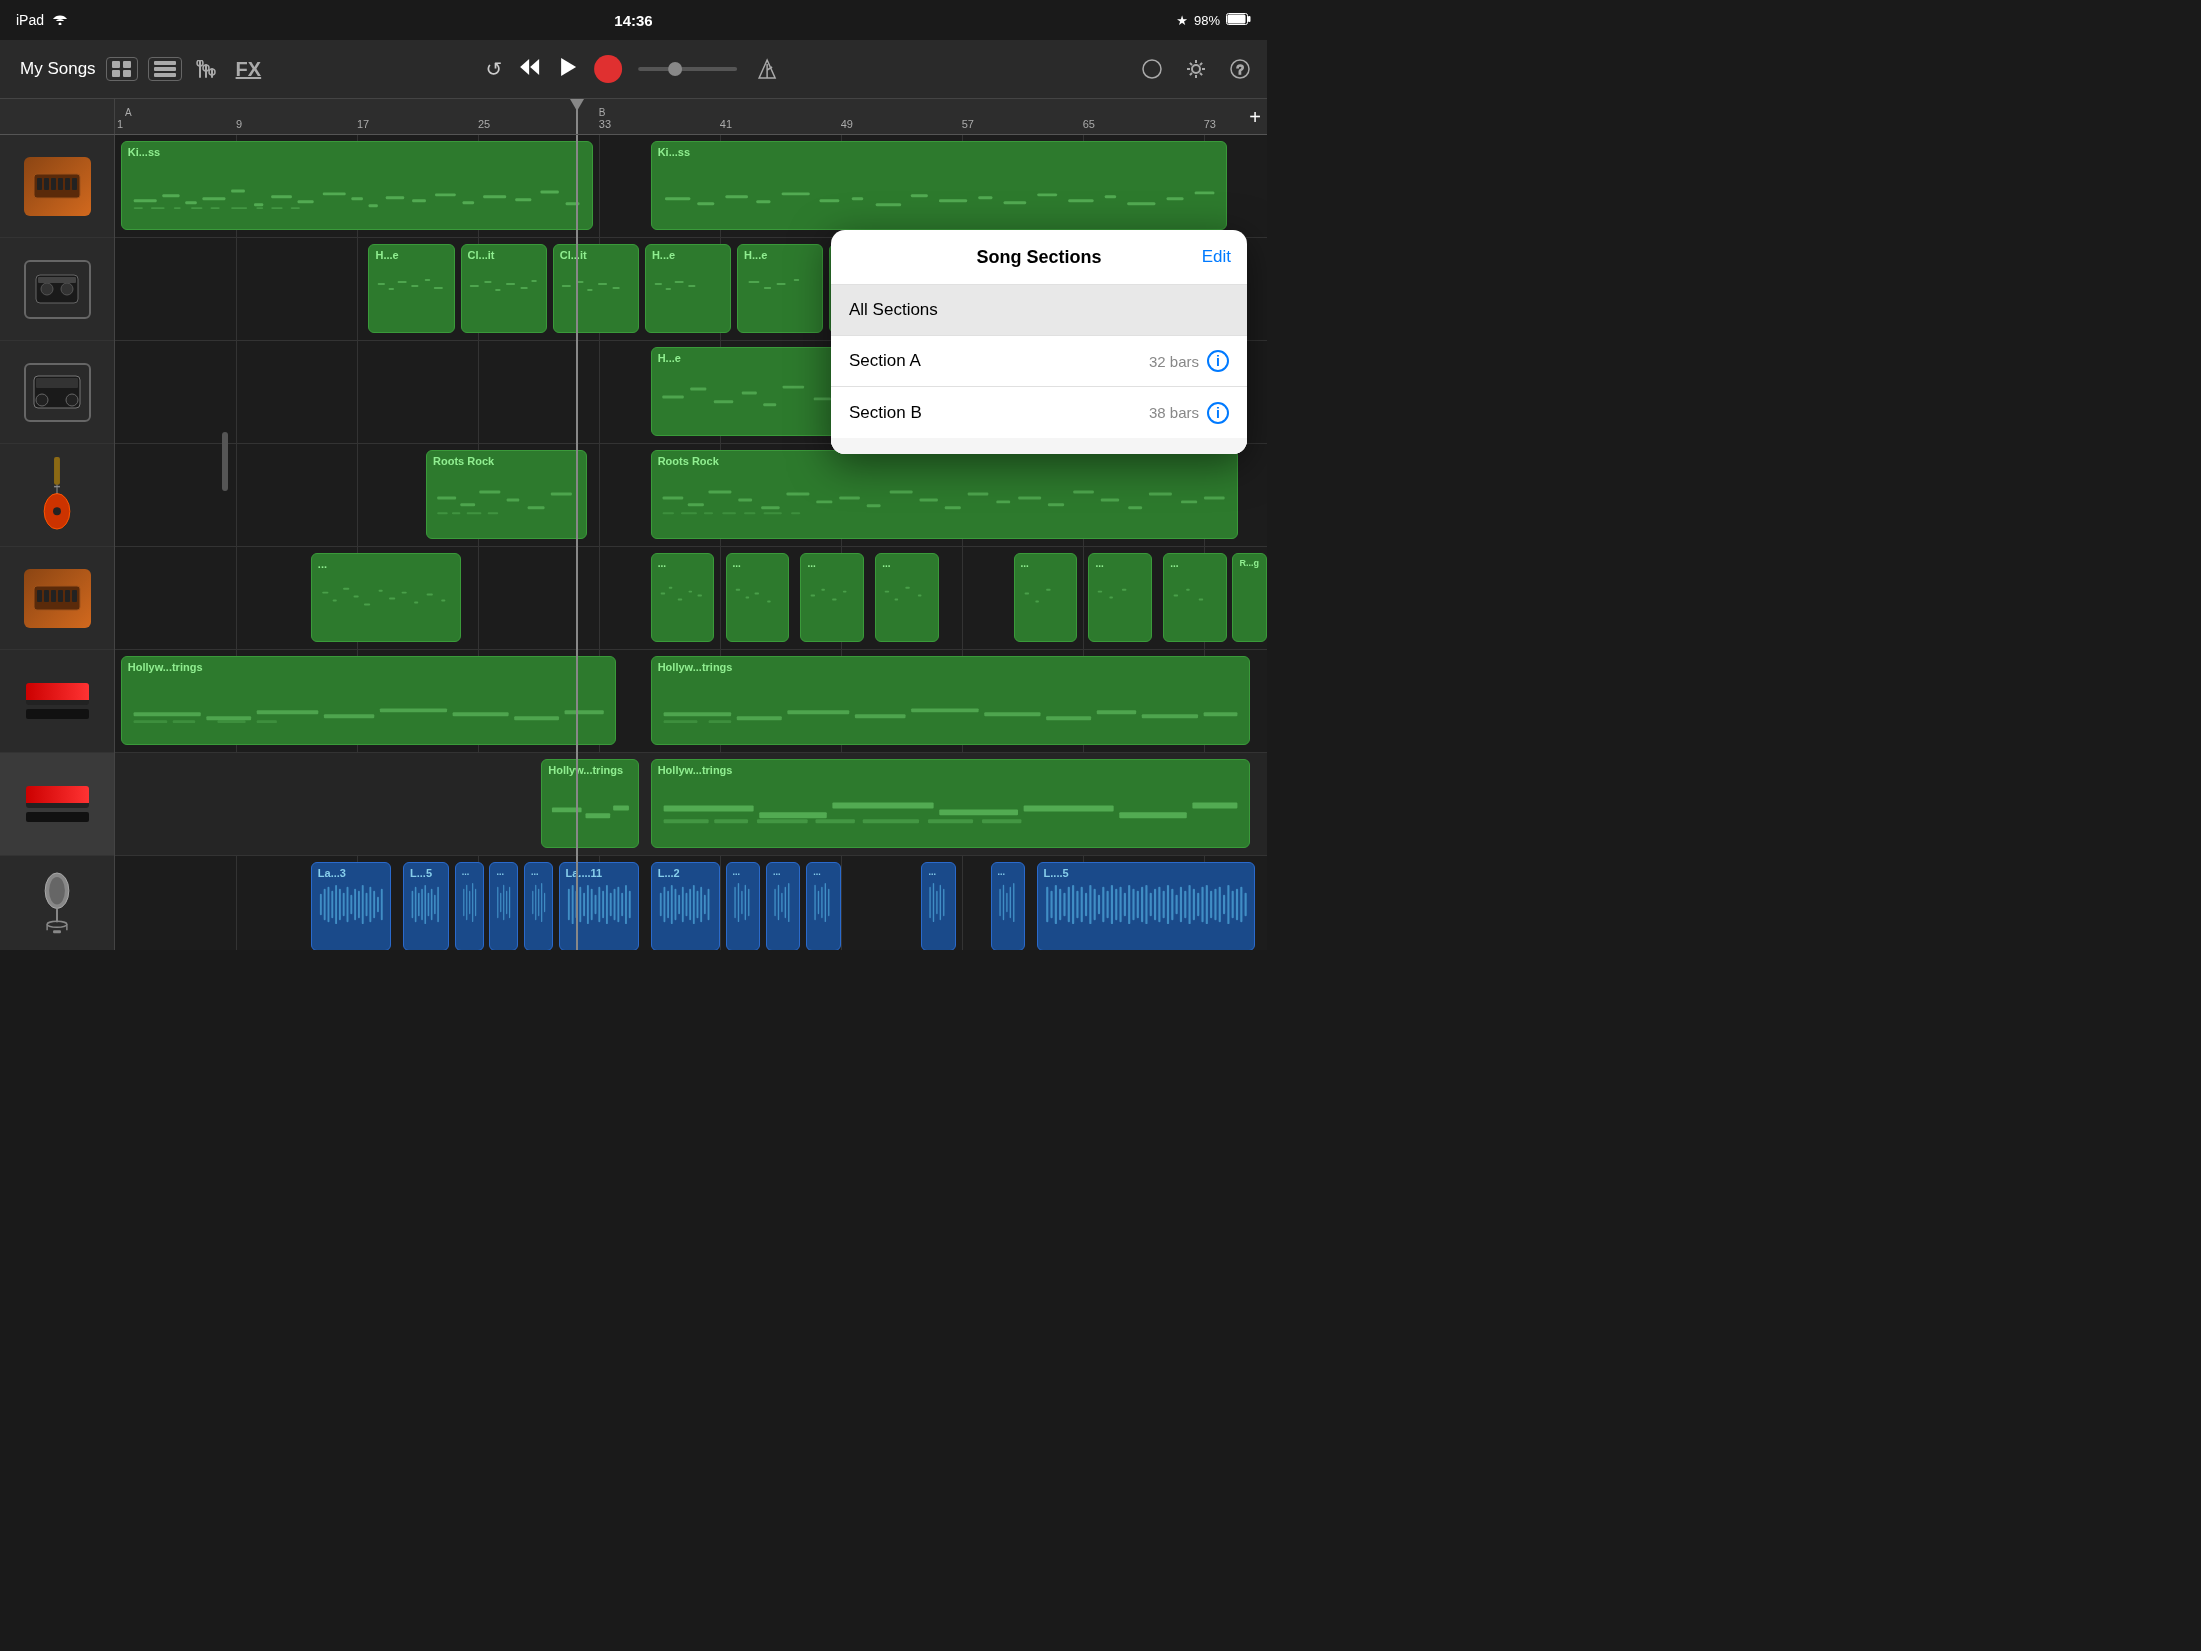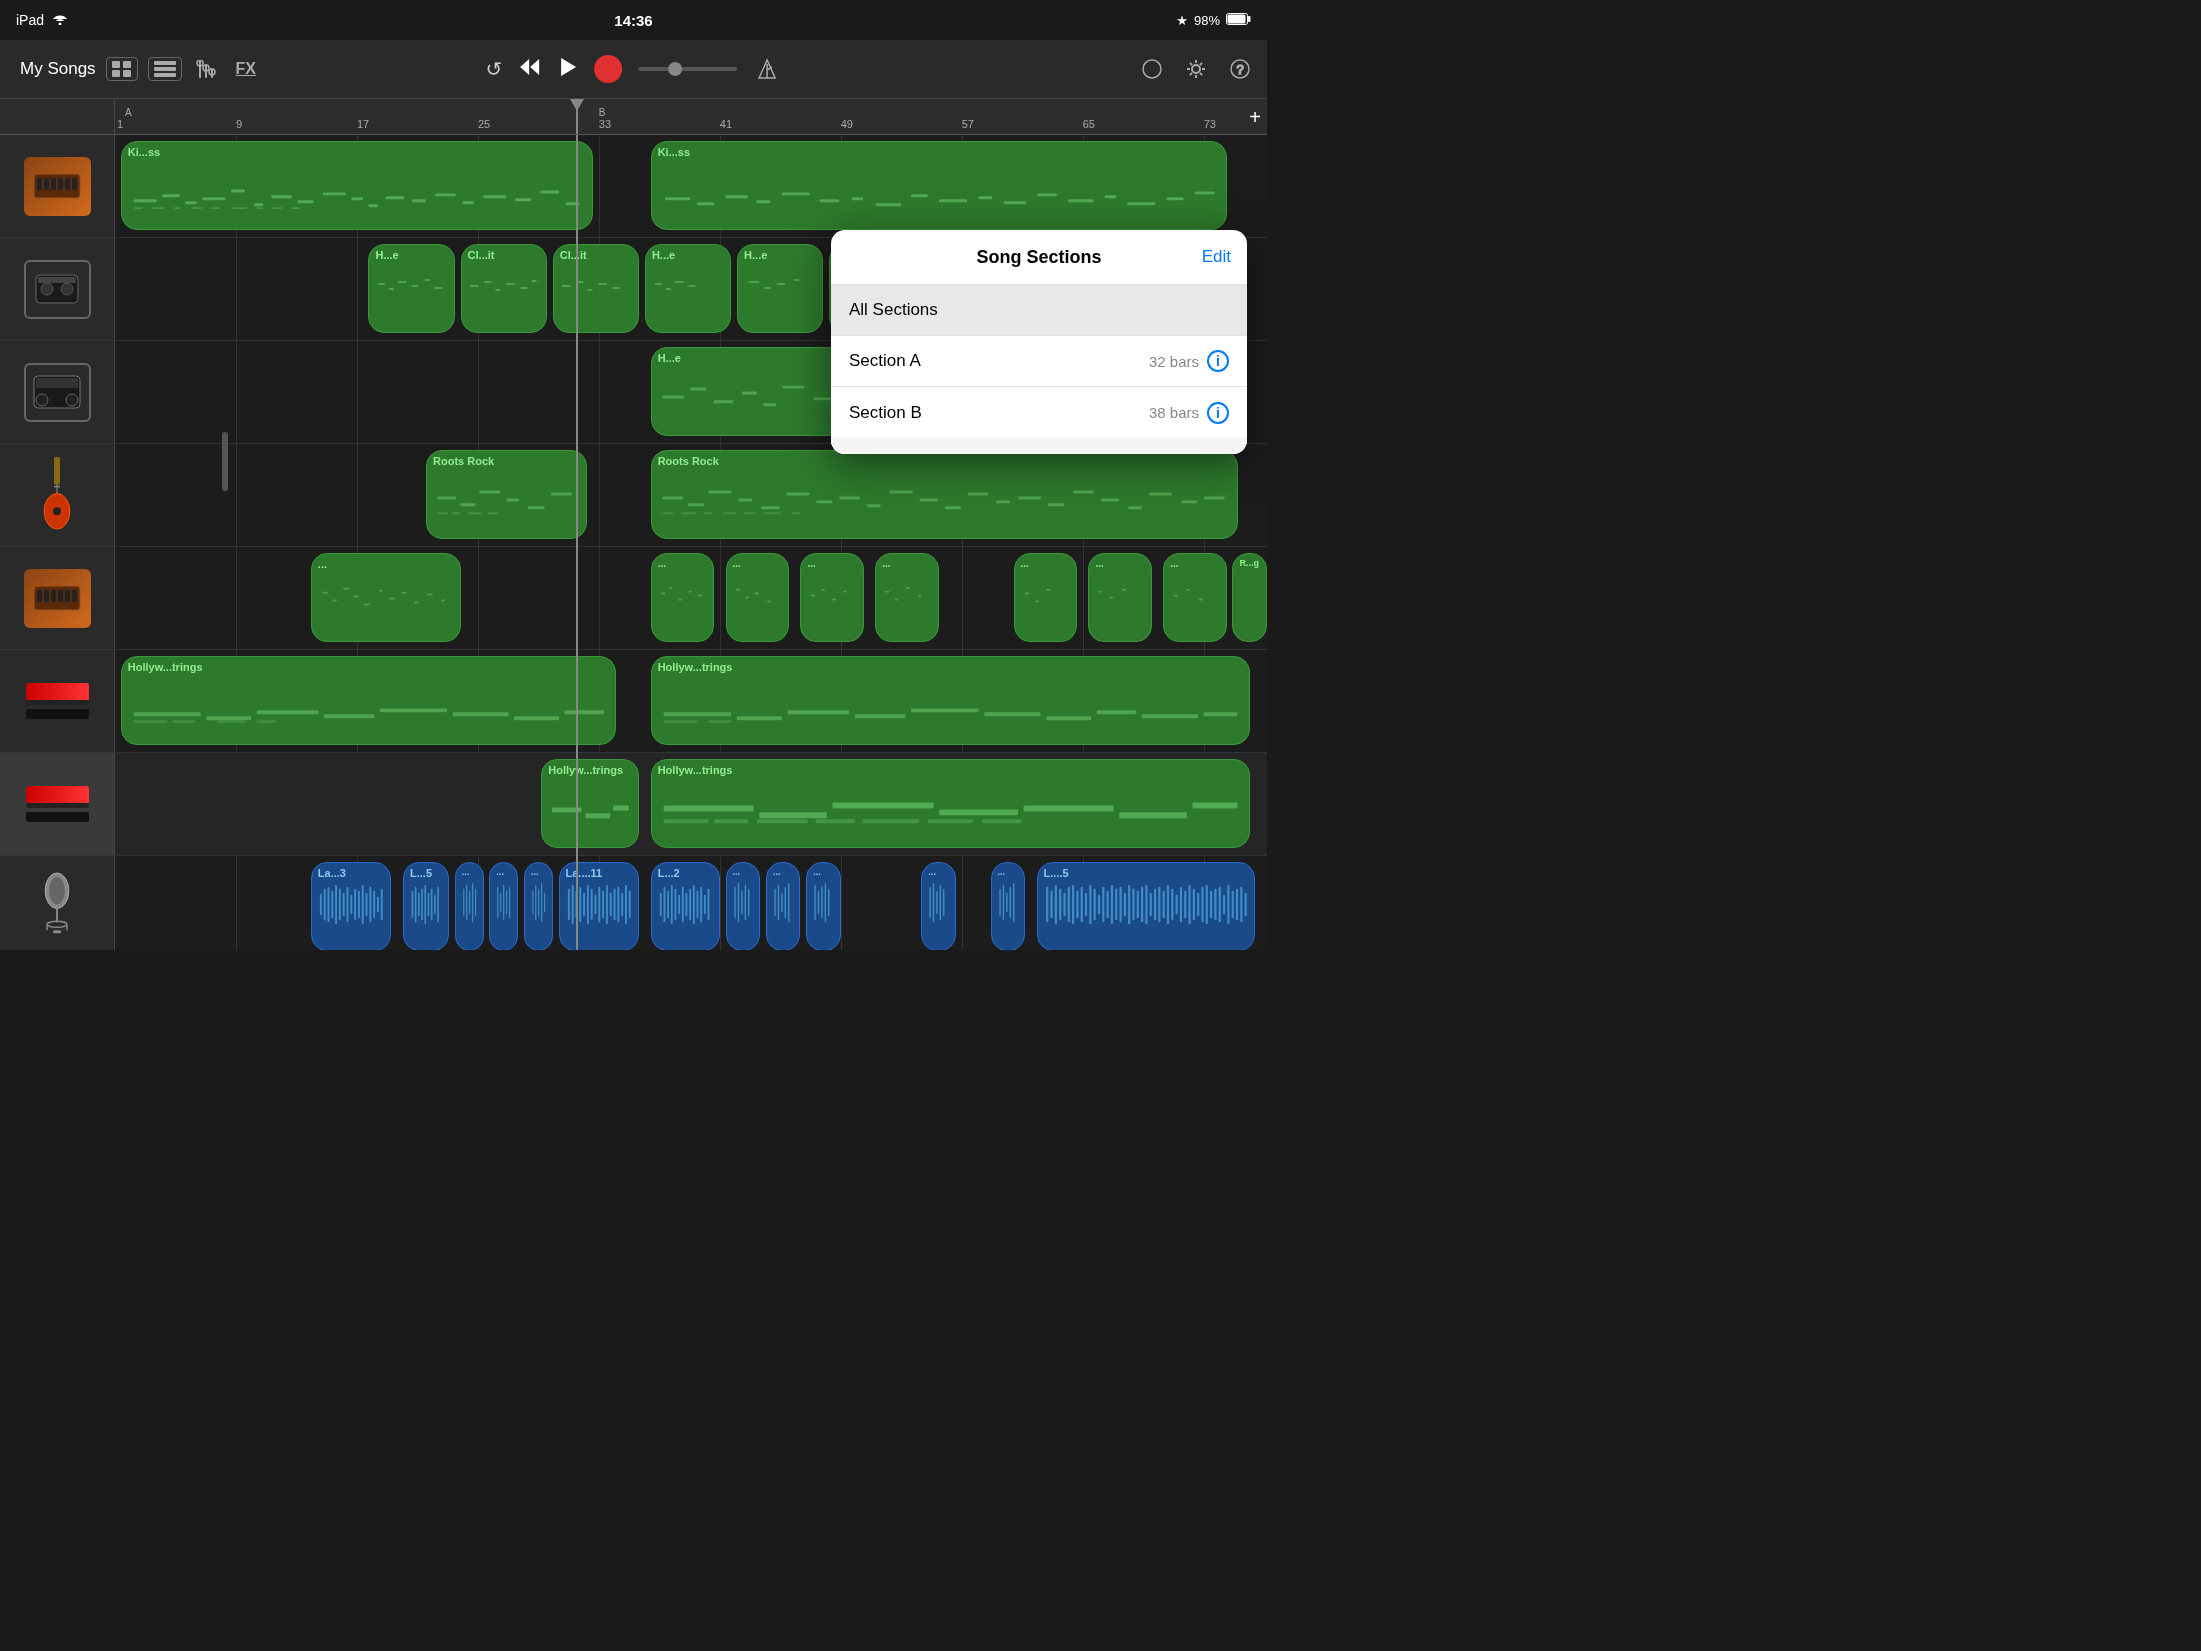--- a/index.html
+++ b/index.html
@@ -150,21 +150,21 @@
       position: relative;
       display: flex;
       align-items: stretch;
     }
 
     
     .clip {
       position: absolute;
       height: 89px;
       top: 6px;
-      border-radius: 16px;
+      border-radius: 6px;
       background: #2d7a2d;
       border: 1px solid #3a9a3a;
       overflow: hidden;
       padding: 4px 6px;
     }
     .clip-label {
       color: #90ee90;
       font-size: 11px;
       font-weight: 600;
       white-space: nowrap;
@@ -368,21 +368,21 @@
     <button class="toolbar-btn">
       <svg width="22" height="18" viewBox="0 0 22 18" fill="#aaa">
         <rect x="3" y="0" width="2" height="18" rx="1"></rect>
         <rect x="9" y="4" width="2" height="14" rx="1"></rect>
         <rect x="15" y="8" width="2" height="10" rx="1"></rect>
         <circle cx="4" cy="3" r="3" fill="none" stroke="#aaa" stroke-width="1.5"></circle>
         <circle cx="10" cy="8" r="3" fill="none" stroke="#aaa" stroke-width="1.5"></circle>
         <circle cx="16" cy="12" r="3" fill="none" stroke="#aaa" stroke-width="1.5"></circle>
       </svg>
     </button>
-    <button class="toolbar-btn" style="color:#aaa;font-size:16px;font-weight:700;text-decoration:underline;">FX</button>
+    <button class="toolbar-btn" style="color:#aaa;font-size:20px;font-weight:700;text-decoration:underline;">FX</button>
   </div>
 
   <div class="toolbar-center">
     <button class="transport-btn" style="font-size:20px;color:#ccc;">↺</button>
     <button class="transport-btn">
       <svg width="22" height="20" viewBox="0 0 22 20" fill="white">
         <polygon points="11,2 2,10 11,18"></polygon>
         <polygon points="21,2 12,10 21,18"></polygon>
       </svg>
     </button>

